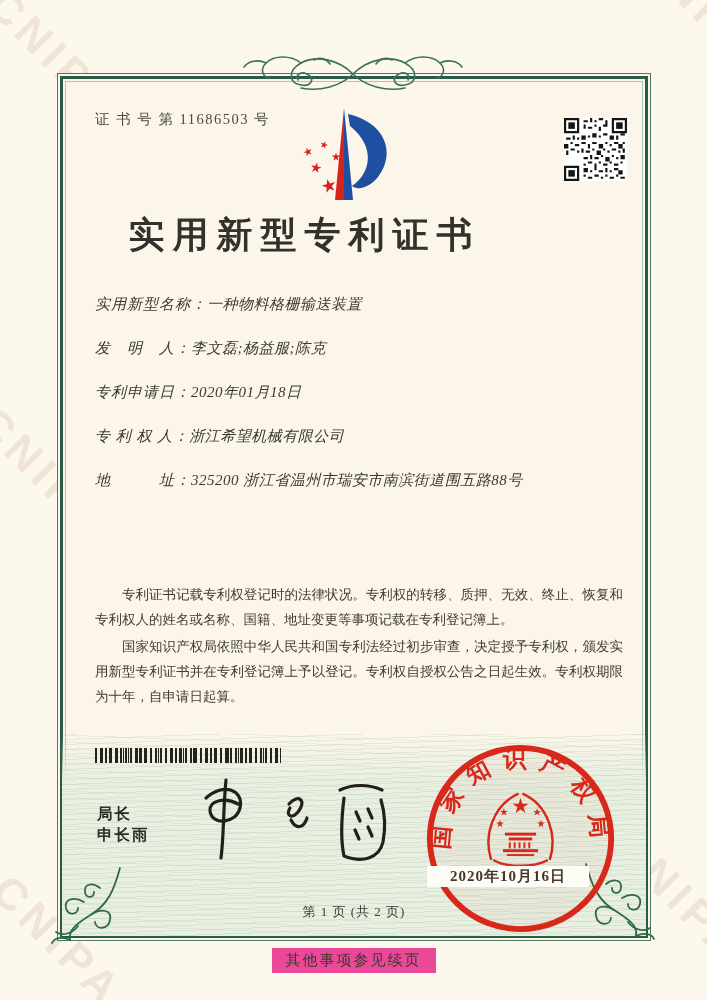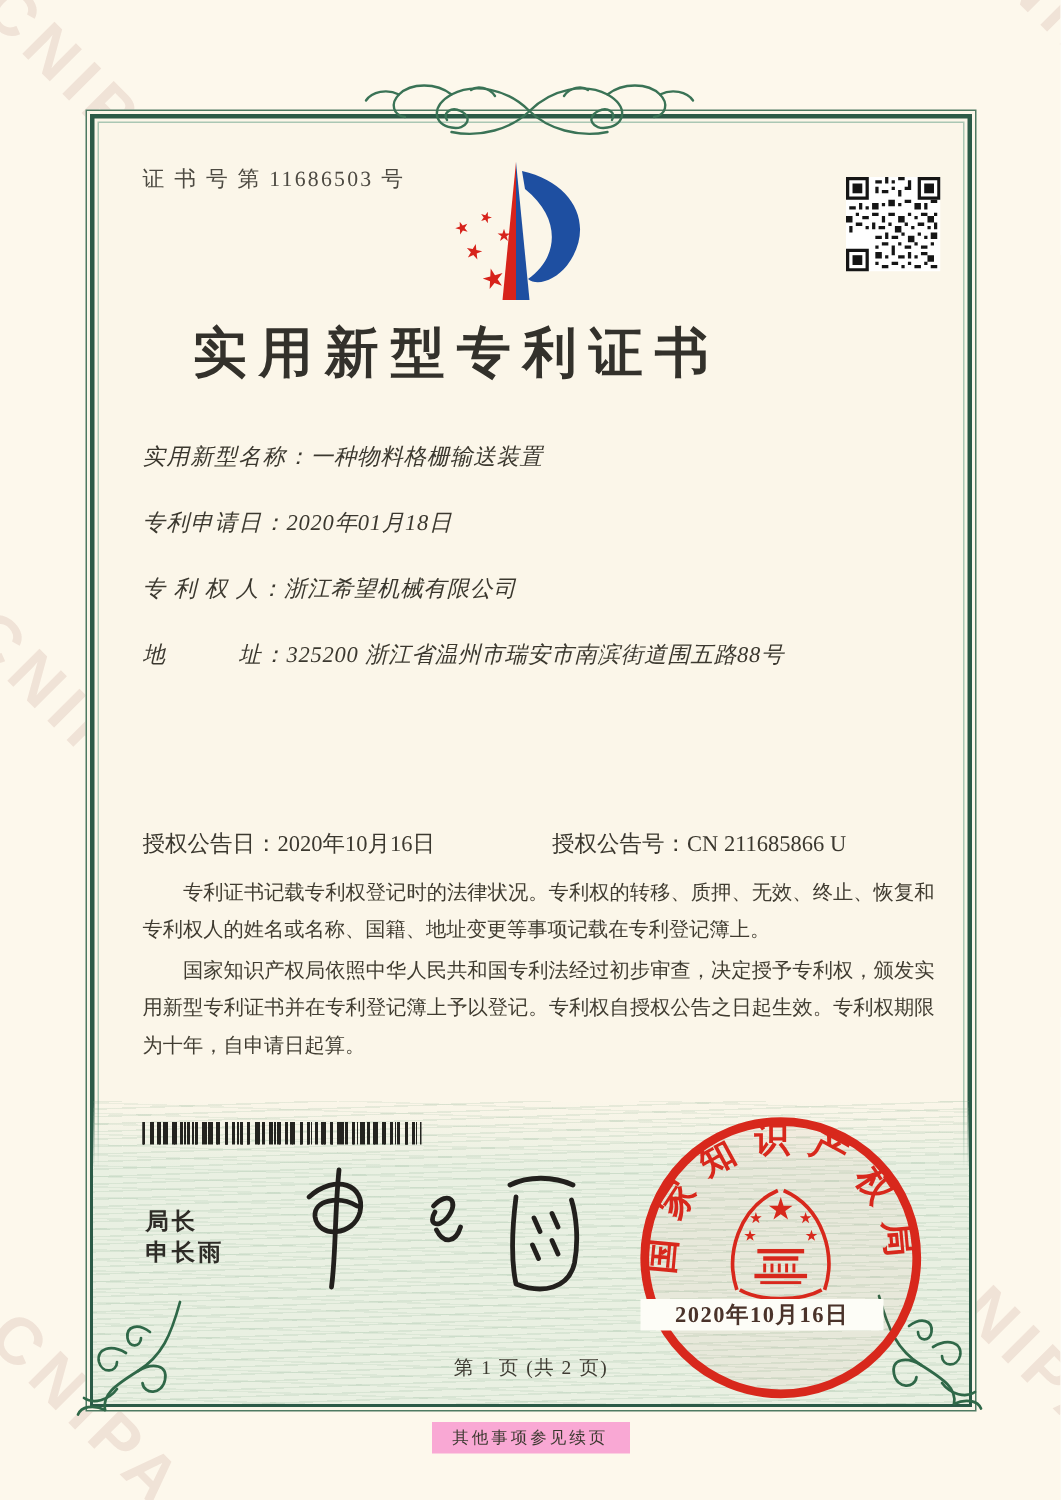--- a/index.html
+++ b/index.html
@@ -107,22 +107,22 @@
     font-size:15px;font-weight:bold;color:#4a332a;letter-spacing:1px;
   }
   .page-num{
     position:absolute;left:57px;top:903px;width:594px;z-index:3;
     text-align:center;font-size:13px;color:#3e3b32;letter-spacing:1px;
   }
   .footer-note{
     position:absolute;left:0;top:948px;width:707px;z-index:3;text-align:center;
   }
   .footer-note span{
-    display:inline-block;background:#f9a8d4;padding:3px 14px;
-    font-size:11px;color:#3b382f;letter-spacing:2px;
+    display:inline-block;background:#ec4899;padding:3px 14px;
+    font-size:15px;color:#3b382f;letter-spacing:2px;
   }
 </style>
 </head>
 <body>
 
 <div class="page">
 
   <span class="wm wm1">CNIPA</span>
   <span class="wm wm2">CNIPA</span>
   <span class="wm wm3">CNIPA</span>
@@ -214,27 +214,24 @@
                M9,21h1v1H9z M11,20h2v1h-2z M14,21h1v2h-1z M16,20h1v1h-1z M18,21h2v1h-2z M21,20h1v1h-1z M23,21h2v1h-2z M26,20h1v1h-1z
                M9,23h2v2H9z M12,24h1v1h-1z M14,23h1v1h-1z M16,24h2v1h-2z M19,23h1v2h-1z M21,24h1v1h-1z M23,23h2v1h-2z M25,24h2v2h-2z
                M9,26h1v1H9z M11,27h2v1h-2z M14,26h2v1h-2z M17,27h1v1h-1z M19,26h1v1h-1z M21,27h2v1h-2z M24,26h1v1h-1z M26,27h2v1h-2z"></path>
     </g>
   </svg>
 
   <div class="title">实用新型专利证书</div>
 
   <div class="fields">
     <div class="field-row"><span class="lbl">实用新型名称：</span><span>一种物料格栅输送装置</span></div>
+    <div class="field-row"><span class="lbl">发　明　人：</span><span>李文磊;杨益服;陈克</span></div>
     <div class="field-row"><span class="lbl">专利申请日：</span><span>2020年01月18日</span></div>
     <div class="field-row"><span class="lbl">专 利 权 人：</span><span>浙江希望机械有限公司</span></div>
     <div class="field-row"><span class="lbl">地　　　址：</span><span>325200 浙江省温州市瑞安市南滨街道围五路88号</span></div>
-  </div>
-  <div class="row-last">
-    <span><span class="lbl">授权公告日：</span><span>2020年10月16日</span></span>
-    <span class="right-pair"><span class="lbl">授权公告号：</span><span>CN 211685866 U</span></span>
   </div>
 
   <div class="paras">
     <p>专利证书记载专利权登记时的法律状况。专利权的转移、质押、无效、终止、恢复和专利权人的姓名或名称、国籍、地址变更等事项记载在专利登记簿上。</p>
     <p>国家知识产权局依照中华人民共和国专利法经过初步审查，决定授予专利权，颁发实用新型专利证书并在专利登记簿上予以登记。专利权自授权公告之日起生效。专利权期限为十年，自申请日起算。</p>
   </div>
 
   <div class="barcode"></div>
 
   <div class="signoff">

